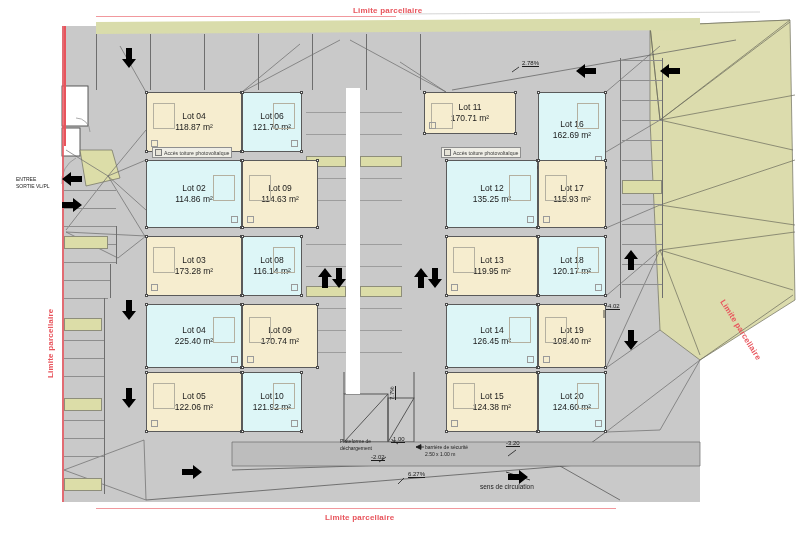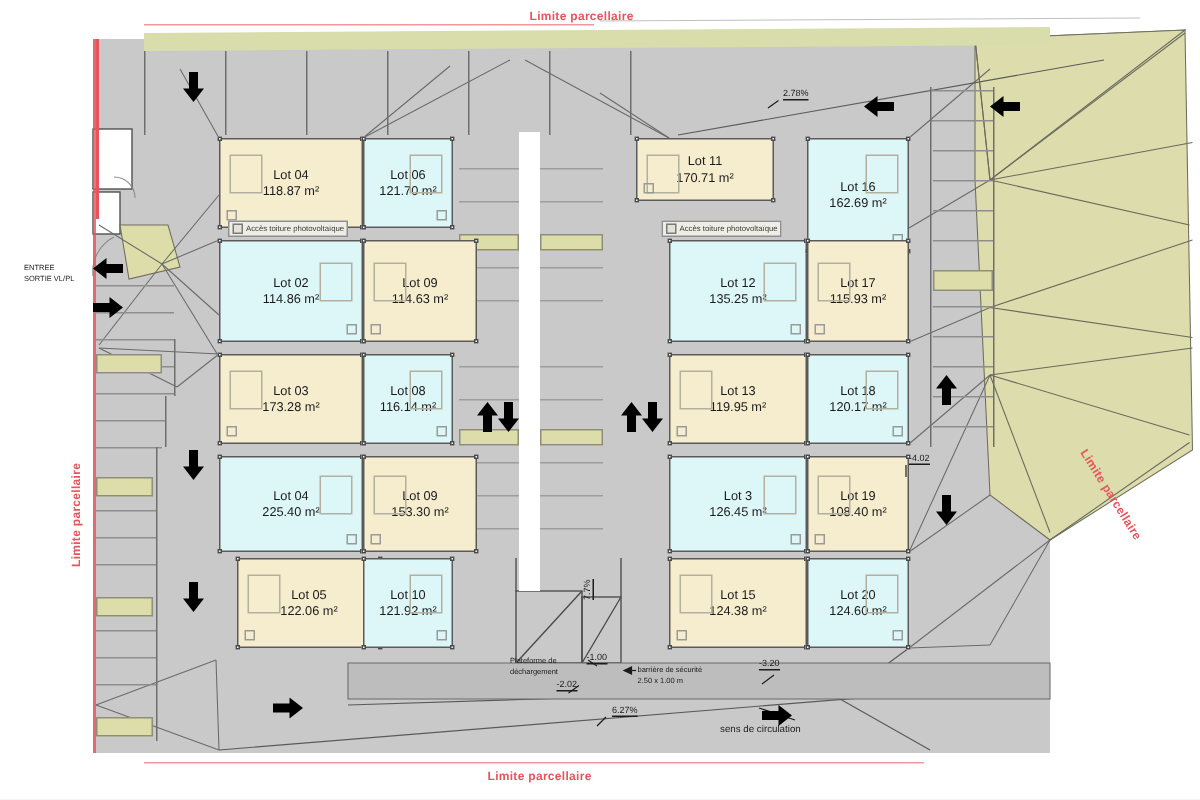--- a/index.html
+++ b/index.html
@@ -273,21 +273,21 @@
       <div class="lot cyan" style="left: 146px; top: 304px; width: 96px; height: 64px;">
         <div class="lot-name">Lot 04</div>
         <div class="lot-area">225.40 m²</div>
         <div class="mezz" style="width: 22px; height: 26px; top: 12px; left: 66px;"></div>
         <div class="lot-door" style="width: 7px; height: 7px; bottom: 4px; left: 84px;"></div>
         <div class="lot-corner" style="left: -2px; top: -2px;"></div>
         <div class="lot-corner" style="right: -2px; top: -2px;"></div>
         <div class="lot-corner" style="left: -2px; bottom: -2px;"></div>
         <div class="lot-corner" style="right: -2px; bottom: -2px;"></div>
       </div>
-      <div class="lot beige" style="left: 146px; top: 372px; width: 96px; height: 60px; margin-left: 12px;">
+      <div class="lot beige" style="left: 146px; top: 372px; width: 96px; height: 60px;">
         <div class="lot-name">Lot 05</div>
         <div class="lot-area">122.06 m²</div>
         <div class="mezz" style="width: 22px; height: 26px; top: 10px; left: 6px;"></div>
         <div class="lot-door" style="width: 7px; height: 7px; bottom: 4px; left: 4px;"></div>
         <div class="lot-corner" style="left: -2px; top: -2px;"></div>
         <div class="lot-corner" style="right: -2px; top: -2px;"></div>
         <div class="lot-corner" style="left: -2px; bottom: -2px;"></div>
         <div class="lot-corner" style="right: -2px; bottom: -2px;"></div>
       </div>
       <div class="lot cyan" style="left: 242px; top: 92px; width: 60px; height: 60px;">
@@ -315,21 +315,21 @@
         <div class="lot-area">116.14 m²</div>
         <div class="mezz" style="width: 22px; height: 26px; top: 10px; left: 30px;"></div>
         <div class="lot-door" style="width: 7px; height: 7px; bottom: 4px; left: 48px;"></div>
         <div class="lot-corner" style="left: -2px; top: -2px;"></div>
         <div class="lot-corner" style="right: -2px; top: -2px;"></div>
         <div class="lot-corner" style="left: -2px; bottom: -2px;"></div>
         <div class="lot-corner" style="right: -2px; bottom: -2px;"></div>
       </div>
       <div class="lot beige" style="left: 242px; top: 304px; width: 76px; height: 64px;">
         <div class="lot-name">Lot 09</div>
-        <div class="lot-area">153.30 m²</div>
+        <div class="lot-area">170.74 m²</div>
         <div class="mezz" style="width: 22px; height: 26px; top: 12px; left: 6px;"></div>
         <div class="lot-door" style="width: 7px; height: 7px; bottom: 4px; left: 4px;"></div>
         <div class="lot-corner" style="left: -2px; top: -2px;"></div>
         <div class="lot-corner" style="right: -2px; top: -2px;"></div>
         <div class="lot-corner" style="left: -2px; bottom: -2px;"></div>
         <div class="lot-corner" style="right: -2px; bottom: -2px;"></div>
       </div>
       <div class="lot cyan" style="left: 242px; top: 372px; width: 60px; height: 60px;">
         <div class="lot-name">Lot 10</div>
         <div class="lot-area">121.92 m²</div>
@@ -364,21 +364,21 @@
         <div class="lot-name">Lot 13</div>
         <div class="lot-area">119.95 m²</div>
         <div class="mezz" style="width: 22px; height: 26px; top: 10px; left: 6px;"></div>
         <div class="lot-door" style="width: 7px; height: 7px; bottom: 4px; left: 4px;"></div>
         <div class="lot-corner" style="left: -2px; top: -2px;"></div>
         <div class="lot-corner" style="right: -2px; top: -2px;"></div>
         <div class="lot-corner" style="left: -2px; bottom: -2px;"></div>
         <div class="lot-corner" style="right: -2px; bottom: -2px;"></div>
       </div>
       <div class="lot cyan" style="left: 446px; top: 304px; width: 92px; height: 64px;">
-        <div class="lot-name">Lot 3</div>
+        <div class="lot-name">Lot 14</div>
         <div class="lot-area">126.45 m²</div>
         <div class="mezz" style="width: 22px; height: 26px; top: 12px; left: 62px;"></div>
         <div class="lot-door" style="width: 7px; height: 7px; bottom: 4px; left: 80px;"></div>
         <div class="lot-corner" style="left: -2px; top: -2px;"></div>
         <div class="lot-corner" style="right: -2px; top: -2px;"></div>
         <div class="lot-corner" style="left: -2px; bottom: -2px;"></div>
         <div class="lot-corner" style="right: -2px; bottom: -2px;"></div>
       </div>
       <div class="lot beige" style="left: 446px; top: 372px; width: 92px; height: 60px;">
         <div class="lot-name">Lot 15</div>

